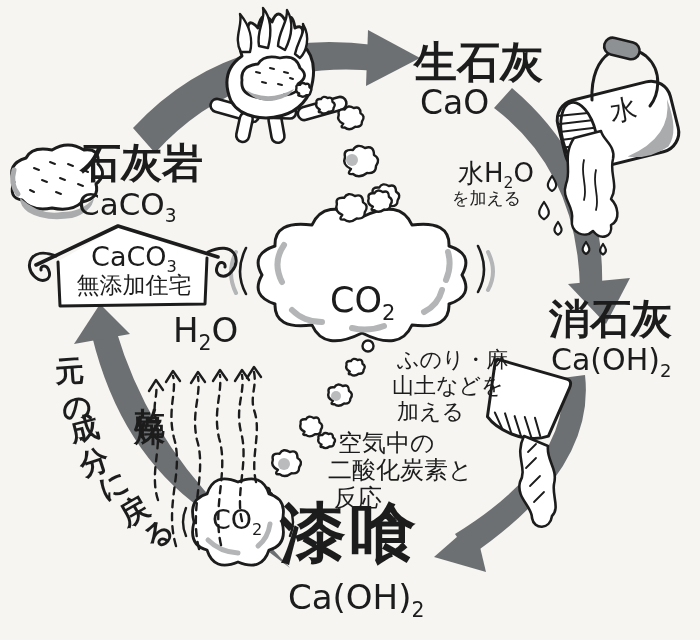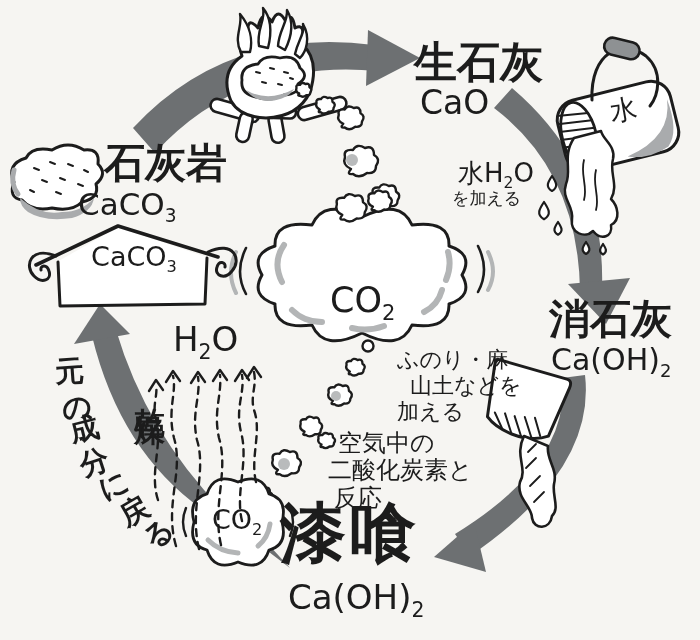--- a/index.html
+++ b/index.html
@@ -216,54 +216,55 @@
       <path d="M149,391 L156,380 L163,390"></path>
       <path d="M166,382 L173,371 L180,381"></path>
       <path d="M191,383 L198,372 L205,382"></path>
       <path d="M213,381 L220,370 L227,380"></path>
       <path d="M235,381 L242,370 L249,380"></path>
       <path d="M247,378 L254,367 L261,377"></path>
     </g>
   </g>
 </svg>
 
-  <div class="lbl name" style="left:80px; top:142px; font-size:41px;margin-left:24px;">石灰岩</div>
+  <div class="lbl name" style="left:80px; top:142px; font-size:41px;">石灰岩</div>
   <div class="lbl" style="left:78px; top:188px; font-size:31px;"><span>CaCO</span><sub>3</sub><span></span></div>
 
   <div class="lbl name" style="left:414px; top:40px; font-size:43px;">生石灰</div>
   <div class="lbl" style="left:420px; top:86px; font-size:33px;"><span>CaO</span><sub></sub><span></span></div>
 
   <div class="lbl" style="left:458px; top:160px; font-size:26px;"><span>水H</span><sub>2</sub><span>O</span></div>
   <div class="lbl" style="left:452px; top:190px; font-size:17px;">を加える</div>
 
   <div class="lbl" style="left:610px; top:96px; font-size:27px; transform:rotate(-10deg);">水</div>
 
   <div class="lbl name" style="left:549px; top:298px; font-size:41px;">消石灰</div>
   <div class="lbl" style="left:551px; top:344px; font-size:30px;"><span>Ca(OH)</span><sub>2</sub><span></span></div>
 
   <div class="lbl" style="left:397px; top:349px; font-size:22px;">ふのり・麻</div>
-  <div class="lbl" style="left:392px; top:375px; font-size:22px;margin-left:18px;">山土などを</div>
+  <div class="lbl" style="left:392px; top:375px; font-size:22px;">山土などを</div>
   <div class="lbl" style="left:397px; top:401px; font-size:22px;">加える</div>
 
   <div class="lbl" style="left:328px; top:458px; font-size:24px;">二酸化炭素と</div>
   <div class="lbl" style="left:338px; top:431px; font-size:24px;">空気中の</div>
   <div class="lbl" style="left:334px; top:486px; font-size:24px;">反応</div>
 
   <div class="lbl name" style="left:280px; top:500px; font-size:66px; letter-spacing:4px;">漆喰</div>
   <div class="lbl" style="left:288px; top:580px; font-size:34px;"><span>Ca(OH)</span><sub>2</sub><span></span></div>
 
   <div class="lbl" style="left:330px; top:282px; font-size:35px;"><span>CO</span><sub>2</sub><span></span></div>
 
   <div class="lbl" style="left:212px; top:506px; font-size:27px;"><span>CO</span><sub>2</sub><span></span></div>
 
-  <div class="lbl" style="left:173px; top:313px; font-size:34px;margin-top:9px;"><span>H</span><sub>2</sub><span>O</span></div>
+  <div class="lbl" style="left:173px; top:313px; font-size:34px;"><span>H</span><sub>2</sub><span>O</span></div>
 
   <div class="lbl vert" style="left:134px; top:383px; font-size:31px; font-weight:bold;">乾燥</div>
 
   <div class="lbl ctr" style="left:36px; top:243px; width:196px; font-size:27px;"><span>CaCO</span><sub>3</sub><span></span></div>
+  <div class="lbl ctr" style="left:36px; top:274px; width:196px; font-size:23px;">無添加住宅</div>
 
   <span class="chr" style="left:55px;  top:352px; transform:rotate(-4deg);">元</span>
   <span class="chr" style="left:62px;  top:388px; transform:rotate(-8deg);">の</span>
   <span class="chr" style="left:70px;  top:410px; transform:rotate(-14deg);">成</span>
   <span class="chr" style="left:80px;  top:443px; transform:rotate(-18deg);">分</span>
   <span class="chr" style="left:99px;  top:466px; transform:rotate(-24deg);">に</span>
   <span class="chr" style="left:120px; top:492px; transform:rotate(-30deg);">戻</span>
   <span class="chr" style="left:144px; top:514px; transform:rotate(-34deg);">る</span>
 
 </div>

